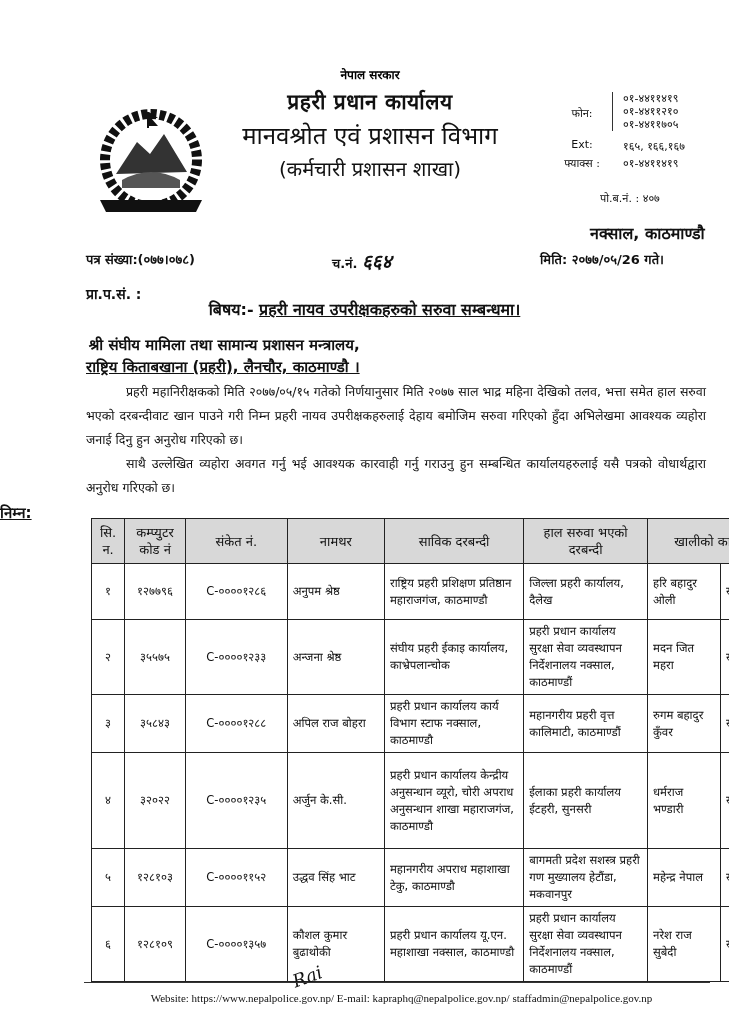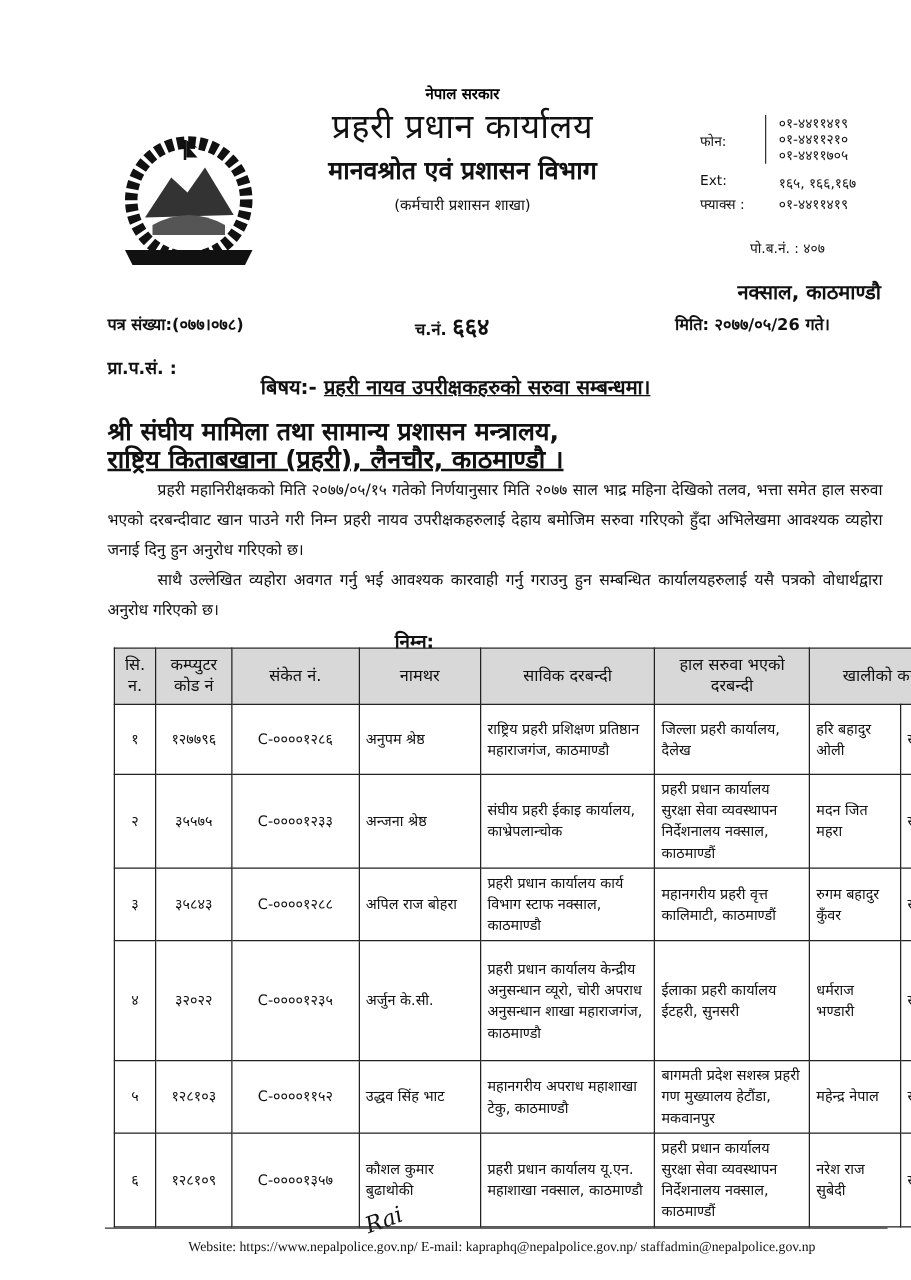--- a/index.html
+++ b/index.html
@@ -3,43 +3,43 @@
 <meta charset="utf-8">
 <style>
   html, body { margin: 0; padding: 0; background: #ffffff; }
   body { width: 729px; height: 1024px; position: relative; overflow: hidden;
          font-family: "DejaVu Sans", sans-serif; color: #111; }
   .abs { position: absolute; }
   .emblem { left: 92px; top: 104px; width: 118px; height: 118px; }
   .header-center { left: 210px; top: 66px; width: 320px; text-align: center; }
   .gov-line { font-size: 12px; font-weight: bold; color: #000000; }
   .ministry-line { font-size: 14px; font-weight: bold; margin-top: 4px; }
-  .office-title { font-size: 27px; font-weight: normal; letter-spacing: 0.5px; line-height: 34px; margin-top: 2px;}
-  .dept-title { font-size: 20px; font-weight: bold; line-height: 34px; }
-  .branch { font-size: 12px; margin-top: 2px; }
+  .office-title { font-size: 21px; font-weight: bold; letter-spacing: 0.5px; line-height: 34px; margin-top: 2px;}
+  .dept-title { font-size: 24px; font-weight: normal; line-height: 34px; }
+  .branch { font-size: 20px; margin-top: 2px; }
   .contact { left: 560px; top: 92px; width: 160px; font-size: 11px; }
   .contact-row { display: flex; align-items: flex-start; height: 17px; }
-  .contact-label { width: 52px; text-align: left; padding-right: 8px; box-sizing: border-box; }
+  .contact-label { width: 52px; text-align: center; padding-right: 8px; box-sizing: border-box; }
   .phones { position: relative; padding-left: 10px; border-left: 1px solid #333; }
   .phones div { height: 13px; line-height: 13px; }
   .pobox { left: 600px; top: 190px; font-size: 11px; }
   .location { left: 590px; top: 222px; font-size: 16px; font-weight: bold; }
   .refline { left: 86px; top: 250px; font-size: 13px; font-weight: bold; }
   .cha { left: 332px; top: 248px; font-size: 13px; font-weight: bold; }
-  .cha .num { font-size: 19px; }
+  .cha .num { font-size: 19px; font-style: italic; }
   .dateline { left: 540px; top: 250px; font-size: 13px; font-weight: bold; }
   .prapasa { left: 86px; top: 284px; font-size: 14px; font-weight: bold; }
   .subject { left: 0; width: 729px; top: 298px; text-align: center; font-size: 16px; font-weight: bold; }
   .subject .u { text-decoration: underline; }
-  .addressee { left: 86px; top: 334px; font-size: 20px; font-weight: bold; line-height: 22px; }
+  .addressee { left: 86px; top: 334px; font-size: 15px; font-weight: bold; line-height: 22px; text-align: right; }
   .addressee .l2 { text-decoration: underline; }
   .para { left: 86px; width: 620px; font-size: 12.5px; line-height: 24px; text-indent: 40px; text-align: justify; }
   .p1 { top: 380px; }
   .p2 { top: 452px; }
-  .nimna { left: 0; width: 641px; top: 502px; text-align: center; font-size: 15px; font-weight: bold; text-decoration: underline; padding-left: 11px; }
+  .nimna { left: 0; width: 641px; top: 502px; font-size: 15px; font-weight: bold; text-decoration: underline; }
   table.list { position: absolute; left: 91px; top: 518px; width: 682px; border-collapse: collapse; font-size: 11.5px; }
   table.list th, table.list td { border: 1px solid #222; padding: 3px 5px; vertical-align: middle; }
   table.list th { background: #d8d8d8; font-weight: normal; font-size: 13px; text-align: center; height: 38px; line-height: 17px; }
   table.list td { line-height: 17px; }
   td.c { text-align: center; }
   .footer-line { left: 84px; top: 982px; width: 626px; height: 0; border-top: 1px solid #333; }
   .footer { left: 0; width: 729px; top: 992px; text-align: center; font-family: "Liberation Serif", serif; font-size: 11px; padding-left: 37px; }
   .initials { left: 292px; top: 966px; font-family: "DejaVu Serif", serif; font-size: 18px; font-style: italic; transform: rotate(-20deg); }
 </style>
 </head>

